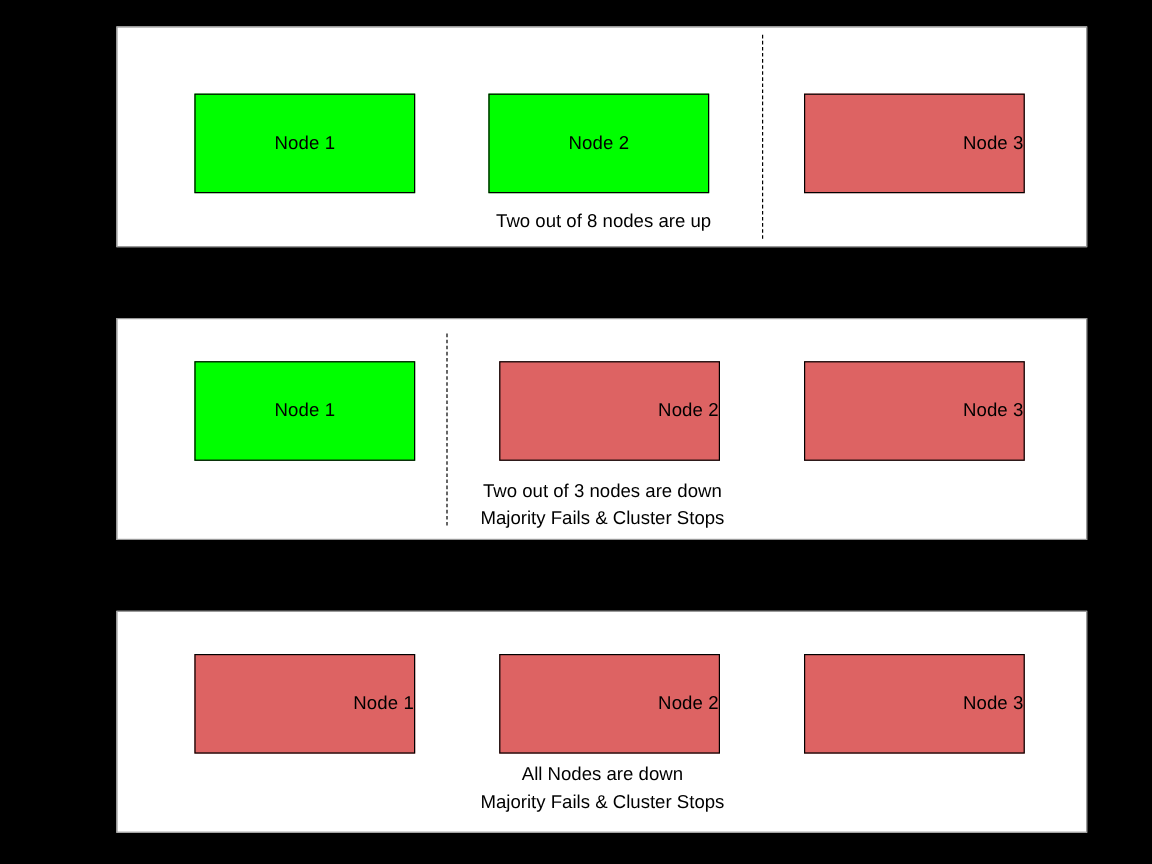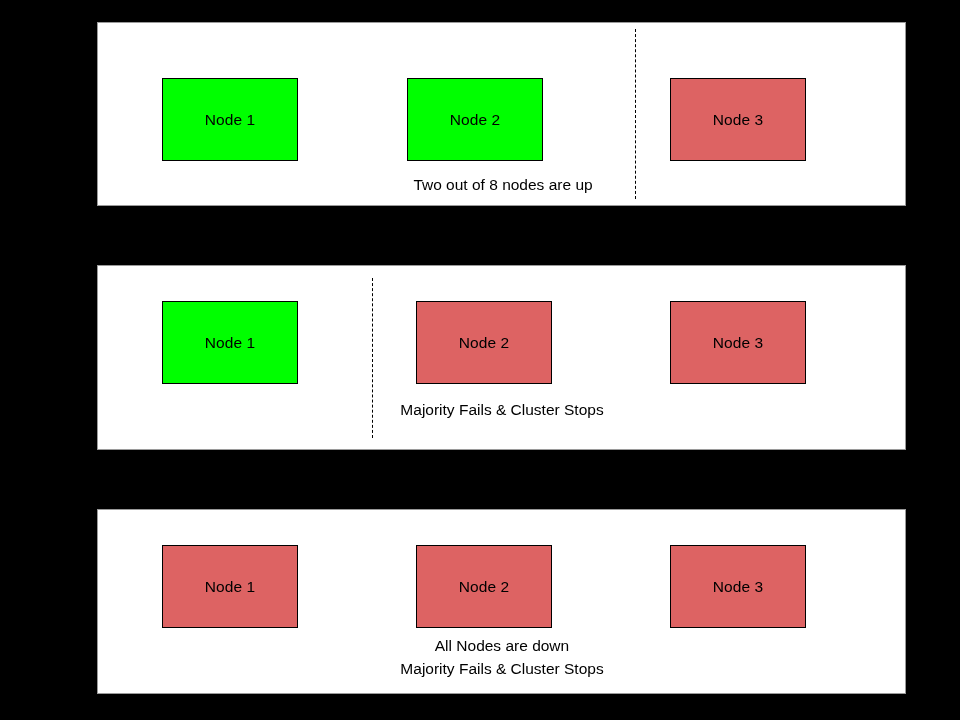--- a/index.html
+++ b/index.html
@@ -22,30 +22,30 @@
     background: #ffffff;
     border: 1px solid #9a9a9a;
     box-sizing: border-box;
   }
   #panel-0 { top: 22px;  height: 184px; }
   #panel-1 { top: 265px; height: 185px; }
   #panel-2 { top: 509px; height: 185px; }
 
   .node-box {
     position: absolute;
-    width: 136px;
+    width: 184px;
     height: 83px;
     border: 1.5px solid #000000;
     box-sizing: border-box;
     display: flex;
     align-items: center;
     justify-content: center;
   }
   .node-box.up   { background: #00ff00; }
-  .node-box.down { background: #dd6363; }
+  .node-box.down { background: #dd6363; justify-content: flex-end; }
 
   .node-label {
     font-size: 15.5px;
     color: #000000;
     line-height: 1;
     letter-spacing: 0.1px;
   }
 
   .divider {
     position: absolute;
@@ -88,20 +88,21 @@
         <span class="node-label">Node 1</span>
       </div>
       <div class="node-box down" style="left: 318px; top: 35px;">
         <span class="node-label">Node 2</span>
       </div>
       <div class="node-box down" style="left: 572px; top: 35px;">
         <span class="node-label">Node 3</span>
       </div>
       <div class="divider" style="left: 274px; top: 12px; height: 160px;"></div>
       <div class="caption" style="left: 404px; top: 132px;">
+        <span class="cap-line">Two out of 3 nodes are down</span>
         <span class="cap-line">Majority Fails &amp; Cluster Stops</span>
       </div>
     </div>
     <div class="panel" id="panel-2">
       <div class="node-box down" style="left: 64px; top: 35px;">
         <span class="node-label">Node 1</span>
       </div>
       <div class="node-box down" style="left: 318px; top: 35px;">
         <span class="node-label">Node 2</span>
       </div>

